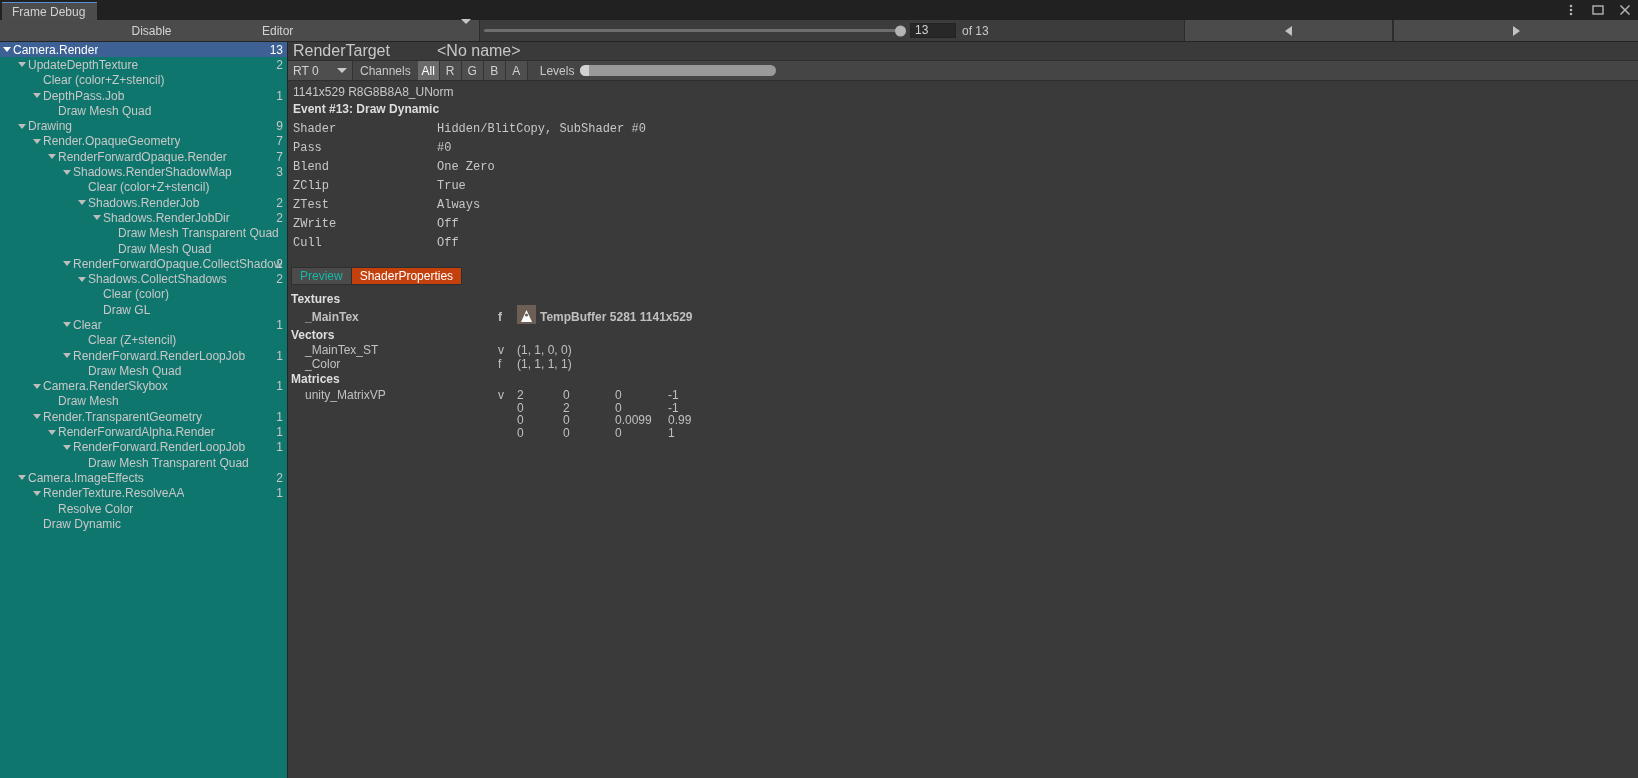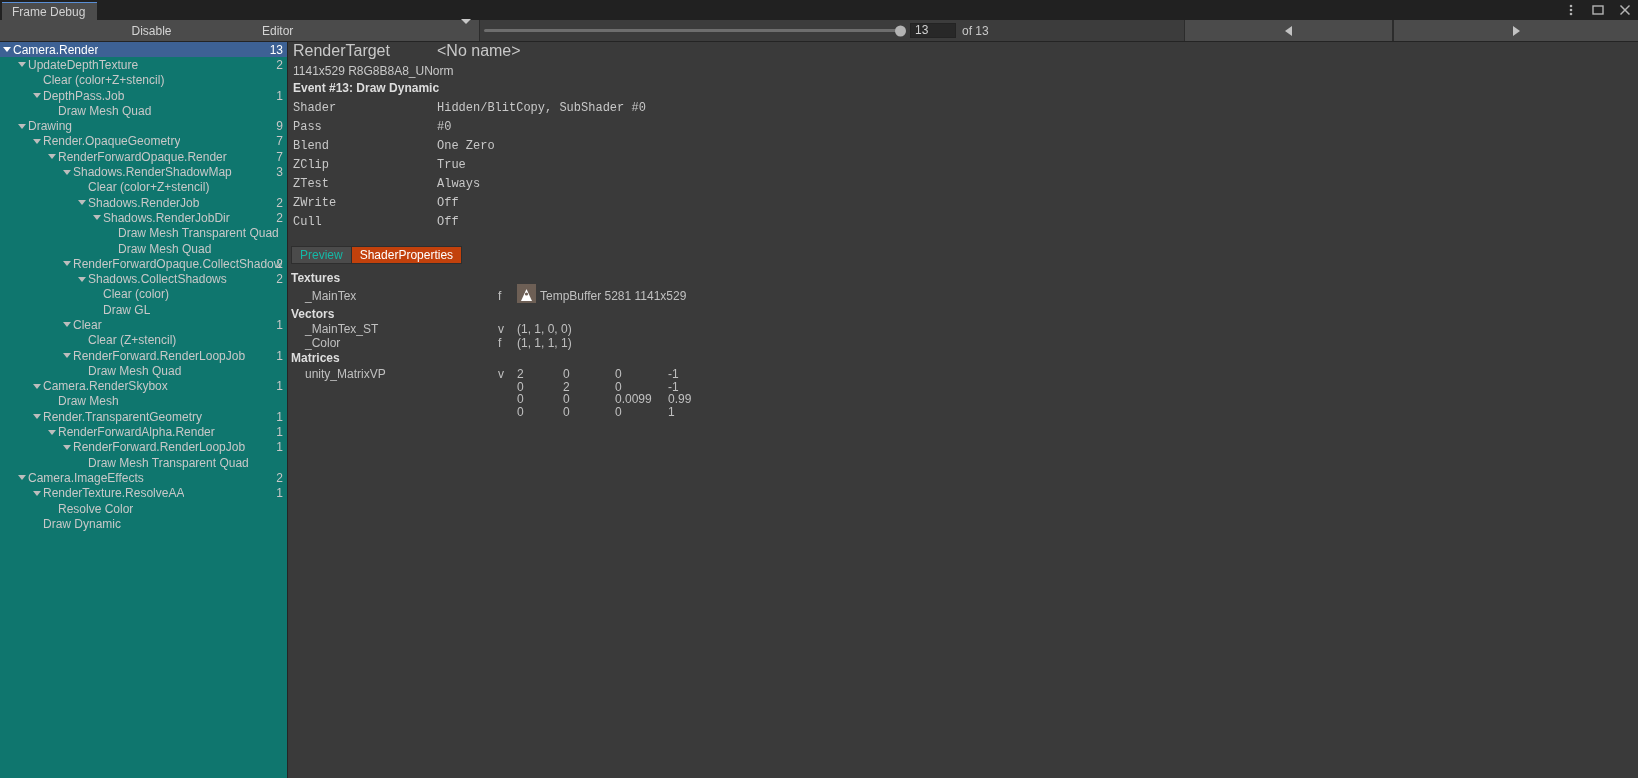--- a/index.html
+++ b/index.html
@@ -628,20 +628,38 @@
       </div>
     </div>
 
   <div class="detail">
 
     <div class="rt-head">
       <span>RenderTarget</span>
       <span class="rt-name">&lt;No name&gt;</span>
     </div>
 
+    <div class="chanbar">
+      <div class="rt-select">
+        <span>RT 0</span>
+        <span class="caret-down"></span>
+      </div>
+      <span class="chan-label">Channels</span>
+      <div id="channel-buttons" style="display:flex;">
+          <div class="chan-btn active">All</div>
+          <div class="chan-btn">R</div>
+          <div class="chan-btn">G</div>
+          <div class="chan-btn">B</div>
+          <div class="chan-btn">A</div>
+        </div>
+      <span class="levels-label">Levels</span>
+      <div class="levels-track">
+        <div class="levels-knob"></div>
+      </div>
+    </div>
 
     <div class="rt-format">1141x529 R8G8B8A8_UNorm</div>
     <div class="event-title">Event #13: Draw Dynamic</div>
 
     <div id="prop-rows">
         <div class="prow"><span>Shader</span><span class="pval">Hidden/BlitCopy, SubShader #0</span></div>
         <div class="prow"><span>Pass</span><span class="pval">#0</span></div>
         <div class="prow"><span>Blend</span><span class="pval">One Zero</span></div>
         <div class="prow"><span>ZClip</span><span class="pval">True</span></div>
         <div class="prow"><span>ZTest</span><span class="pval">Always</span></div>
@@ -649,21 +667,21 @@
         <div class="prow"><span>Cull</span><span class="pval">Off</span></div>
       </div>
 
     <div class="tabs" id="detail-tabs">
         <div class="ptab">Preview</div>
         <div class="ptab active">ShaderProperties</div>
       </div>
 
     <div class="sec-title">Textures</div>
     <div id="textures-list">
-        <div class="proprow" style="height: 19px; line-height: 19px;">
+        <div class="proprow" style="height: 19px; line-height: 19px; font-weight: bold;">
           <span class="pname">_MainTex</span>
           <span class="pflag">f</span>
           <span class="tex-thumb">
             <svg width="19" height="19" viewBox="0 0 19 19">
               <rect width="19" height="19" fill="#6d5f55"></rect>
               <polygon points="9.5,5 15,17 4,17" fill="#ffffff"></polygon>
               <circle cx="9.5" cy="10" r="1.6" fill="#6d5f55"></circle>
             </svg>
           </span>
           <span class="tex-name">TempBuffer 5281 1141x529</span>

